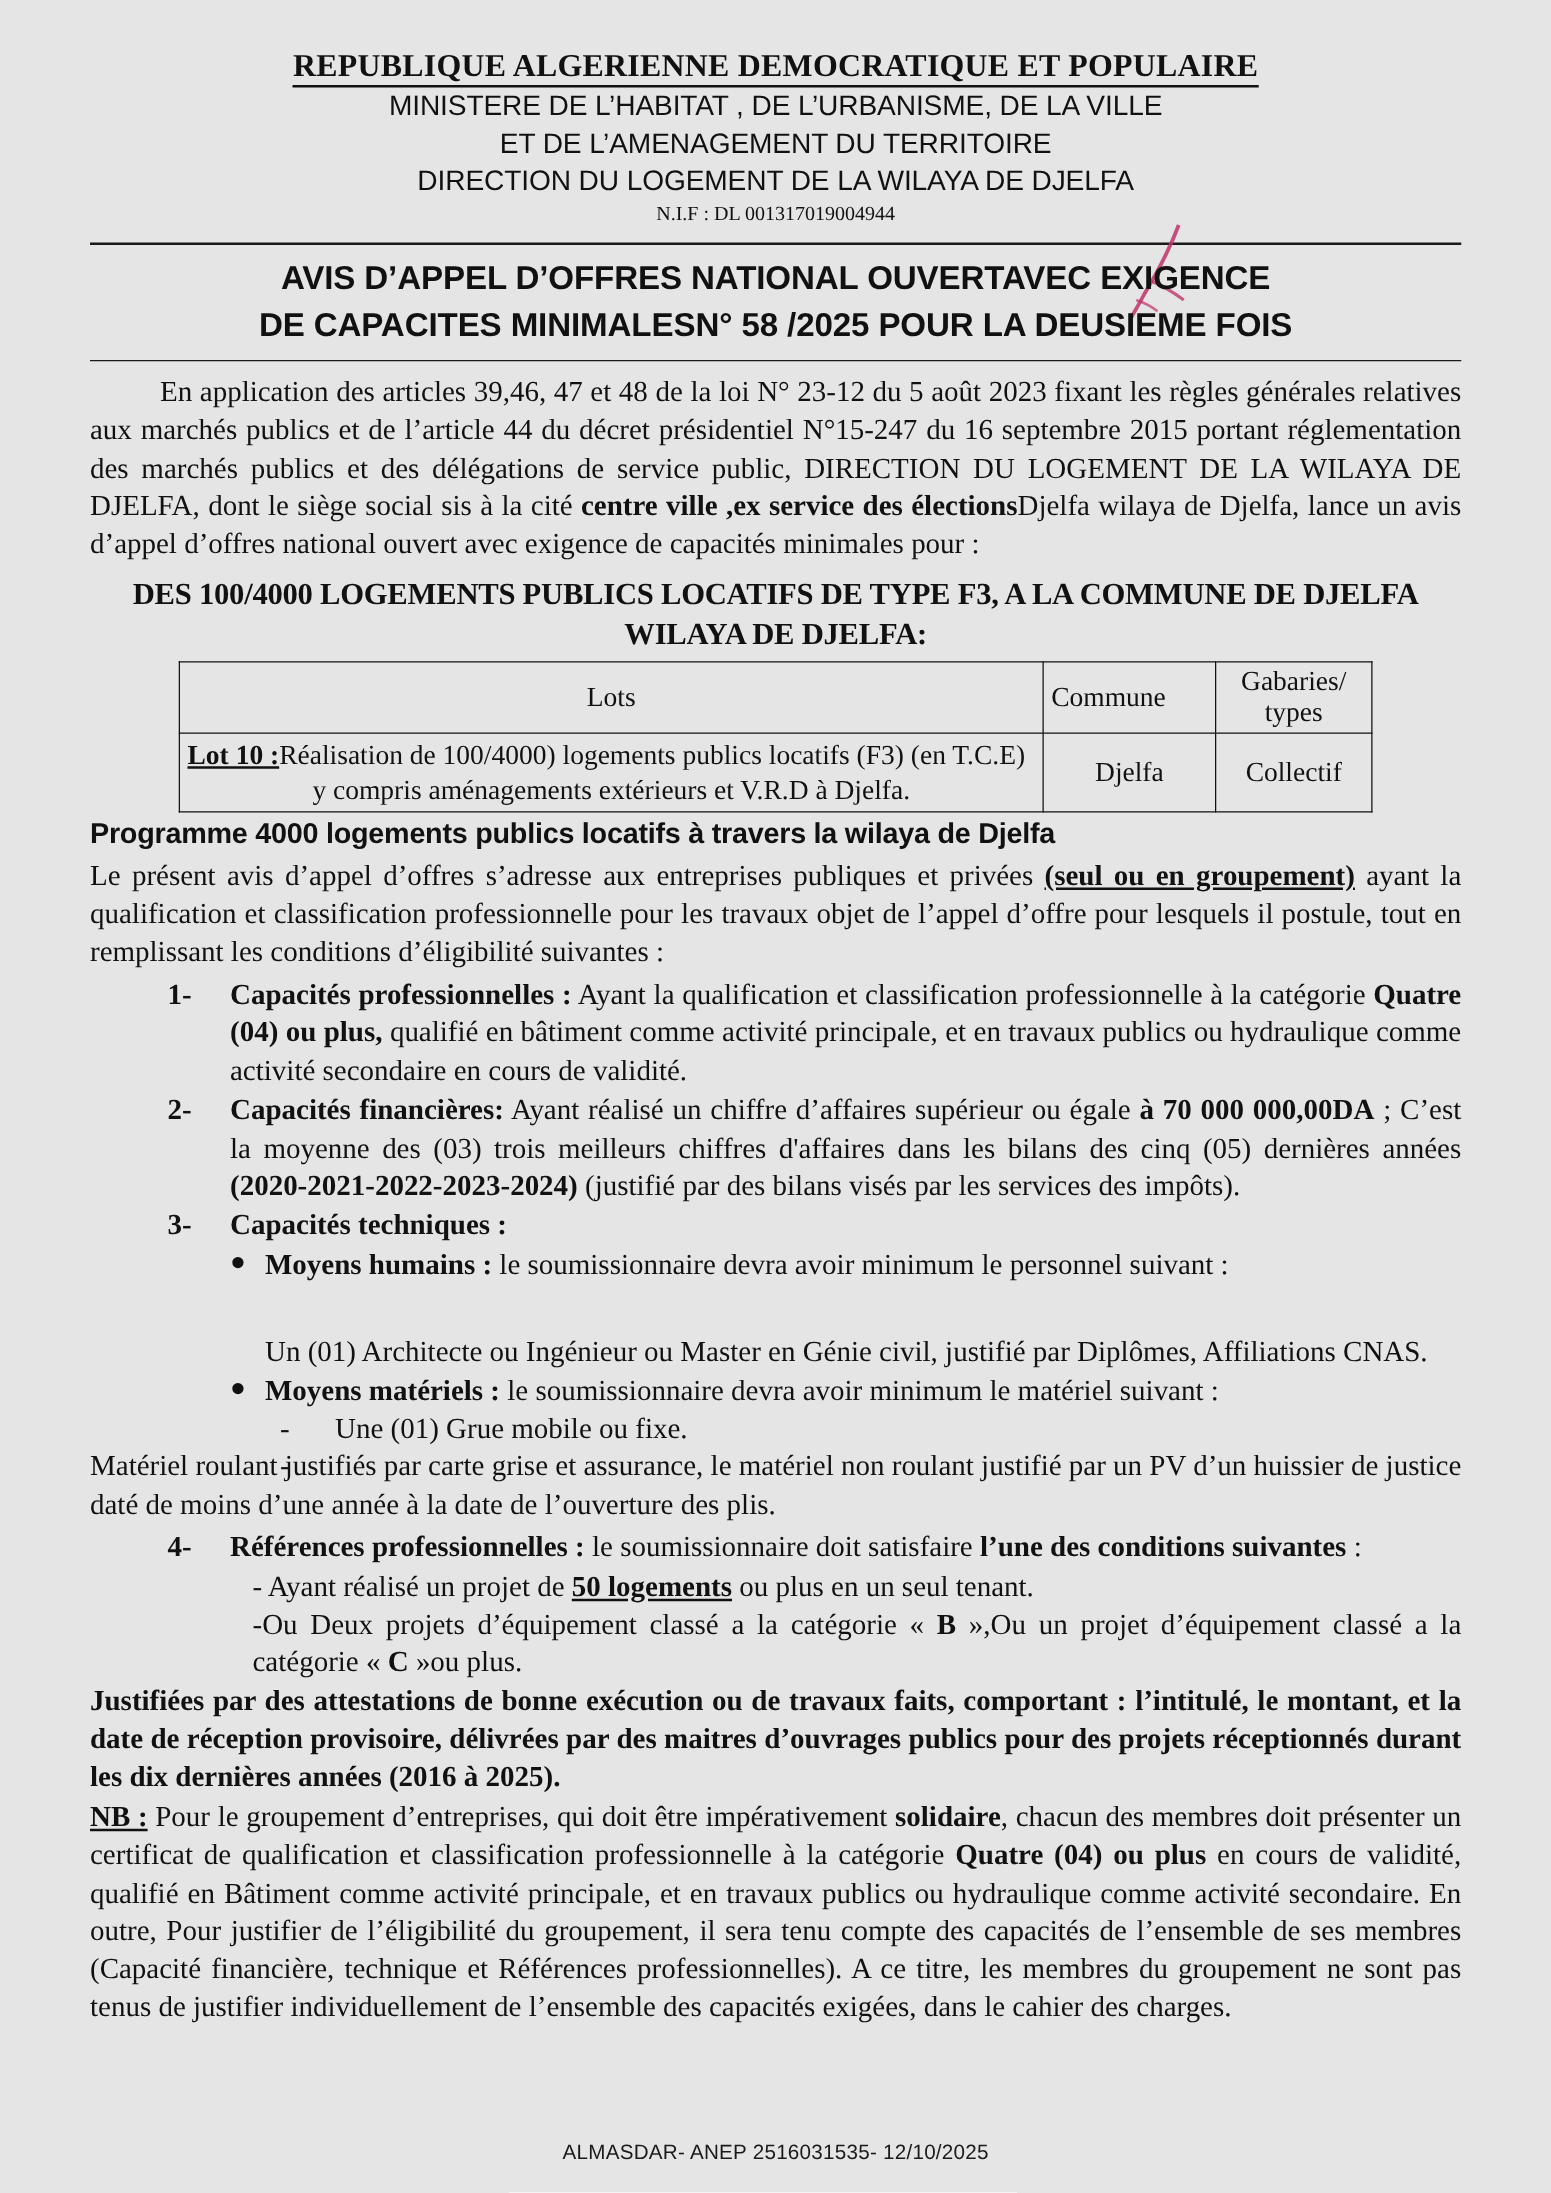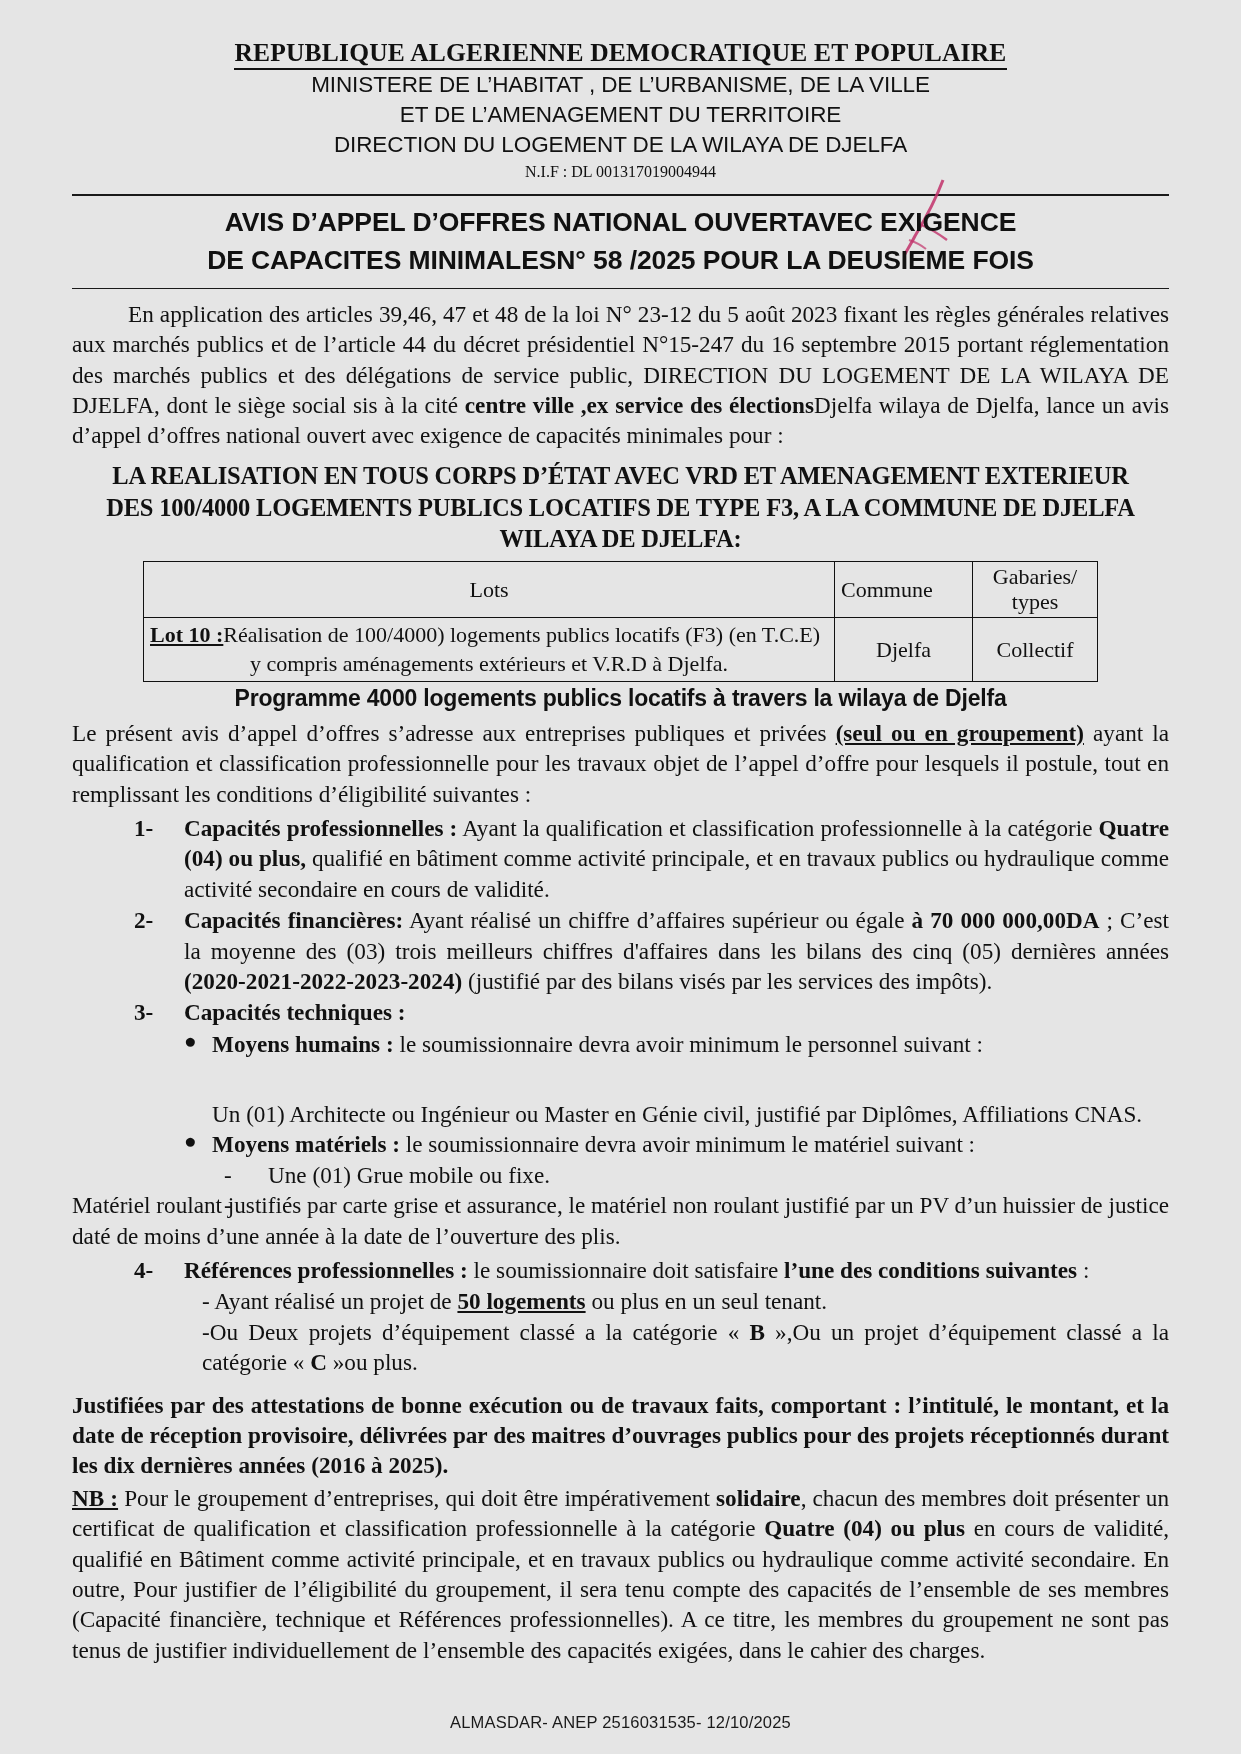--- a/index.html
+++ b/index.html
@@ -68,21 +68,21 @@
   }
 
   
   .para {
     font-size: 23.2px;
     line-height: 1.31;
     text-align: justify;
     margin: 0 0 2px 0;
   }
   .para.indent { text-indent: 56px; }
-  b, .b { font-weight: bold; margin-top: 12px; }
+  b, .b { font-weight: bold; }
   u, .u { text-decoration: underline; }
 
   .bigbold {
     font-weight: bold;
     font-size: 24.5px;
     text-align: center;
     line-height: 1.3;
     margin: 9px 0 6px 0;
     letter-spacing: -0.2px;
   }
@@ -104,21 +104,20 @@
   .th-commune { text-align: left; width: 125px; }
   .th-gab { text-align: center; width: 112px; line-height: 1.12; }
   .cell-lot { text-align: left; line-height: 1.28; padding: 2px 8px; }
   .cell-lot .l2 { display: block; text-align: center; }
   .cell-c { text-align: center; }
 
   .progline {
     font-family: "Liberation Sans", sans-serif;
     font-weight: bold;
     font-size: 23px;
-    text-align: center;
     margin: 3px 0 6px 0;
     letter-spacing: -0.2px;
   }
 
   
   ol.conds {
     margin: 4px 0 0 0;
     padding: 0;
     list-style: none;
   }
@@ -215,21 +214,20 @@
     <div class="maintitle">
       <div>AVIS D’APPEL D’OFFRES NATIONAL OUVERTAVEC EXIGENCE</div>
       <div>DE CAPACITES MINIMALESN° 58 /2025 POUR LA DEUSIEME FOIS</div>
     </div>
 
     <div class="rule-thin"></div>
 
     <p class="para indent"><span>En application des articles 39,46, 47 et 48 de la loi N° 23-12 du 5 août 2023 fixant les règles générales relatives aux marchés publics et de l’article 44 du décret présidentiel N°15-247 du 16 septembre 2015 portant réglementation des marchés publics et des délégations de service public, DIRECTION DU LOGEMENT DE LA WILAYA DE DJELFA, dont le siège social sis à la cité </span><b>centre ville ,ex service des élections</b><span>Djelfa wilaya de Djelfa</span><span>, lance un avis d’appel d’offres national ouvert avec exigence de capacités minimales pour :</span></p>
 
     <div class="bigbold">
-      <div>LA REALISATION EN TOUS CORPS D’ÉTAT AVEC VRD ET AMENAGEMENT EXTERIEUR</div>
       <div>DES 100/4000 LOGEMENTS PUBLICS LOCATIFS DE TYPE F3, A LA COMMUNE DE DJELFA</div>
       <div>WILAYA DE DJELFA:</div>
     </div>
 
     <table class="lots">
       <thead>
         <tr>
           <th class="th-lots">Lots</th>
           <th class="th-commune">Commune</th>
           <th class="th-gab">

